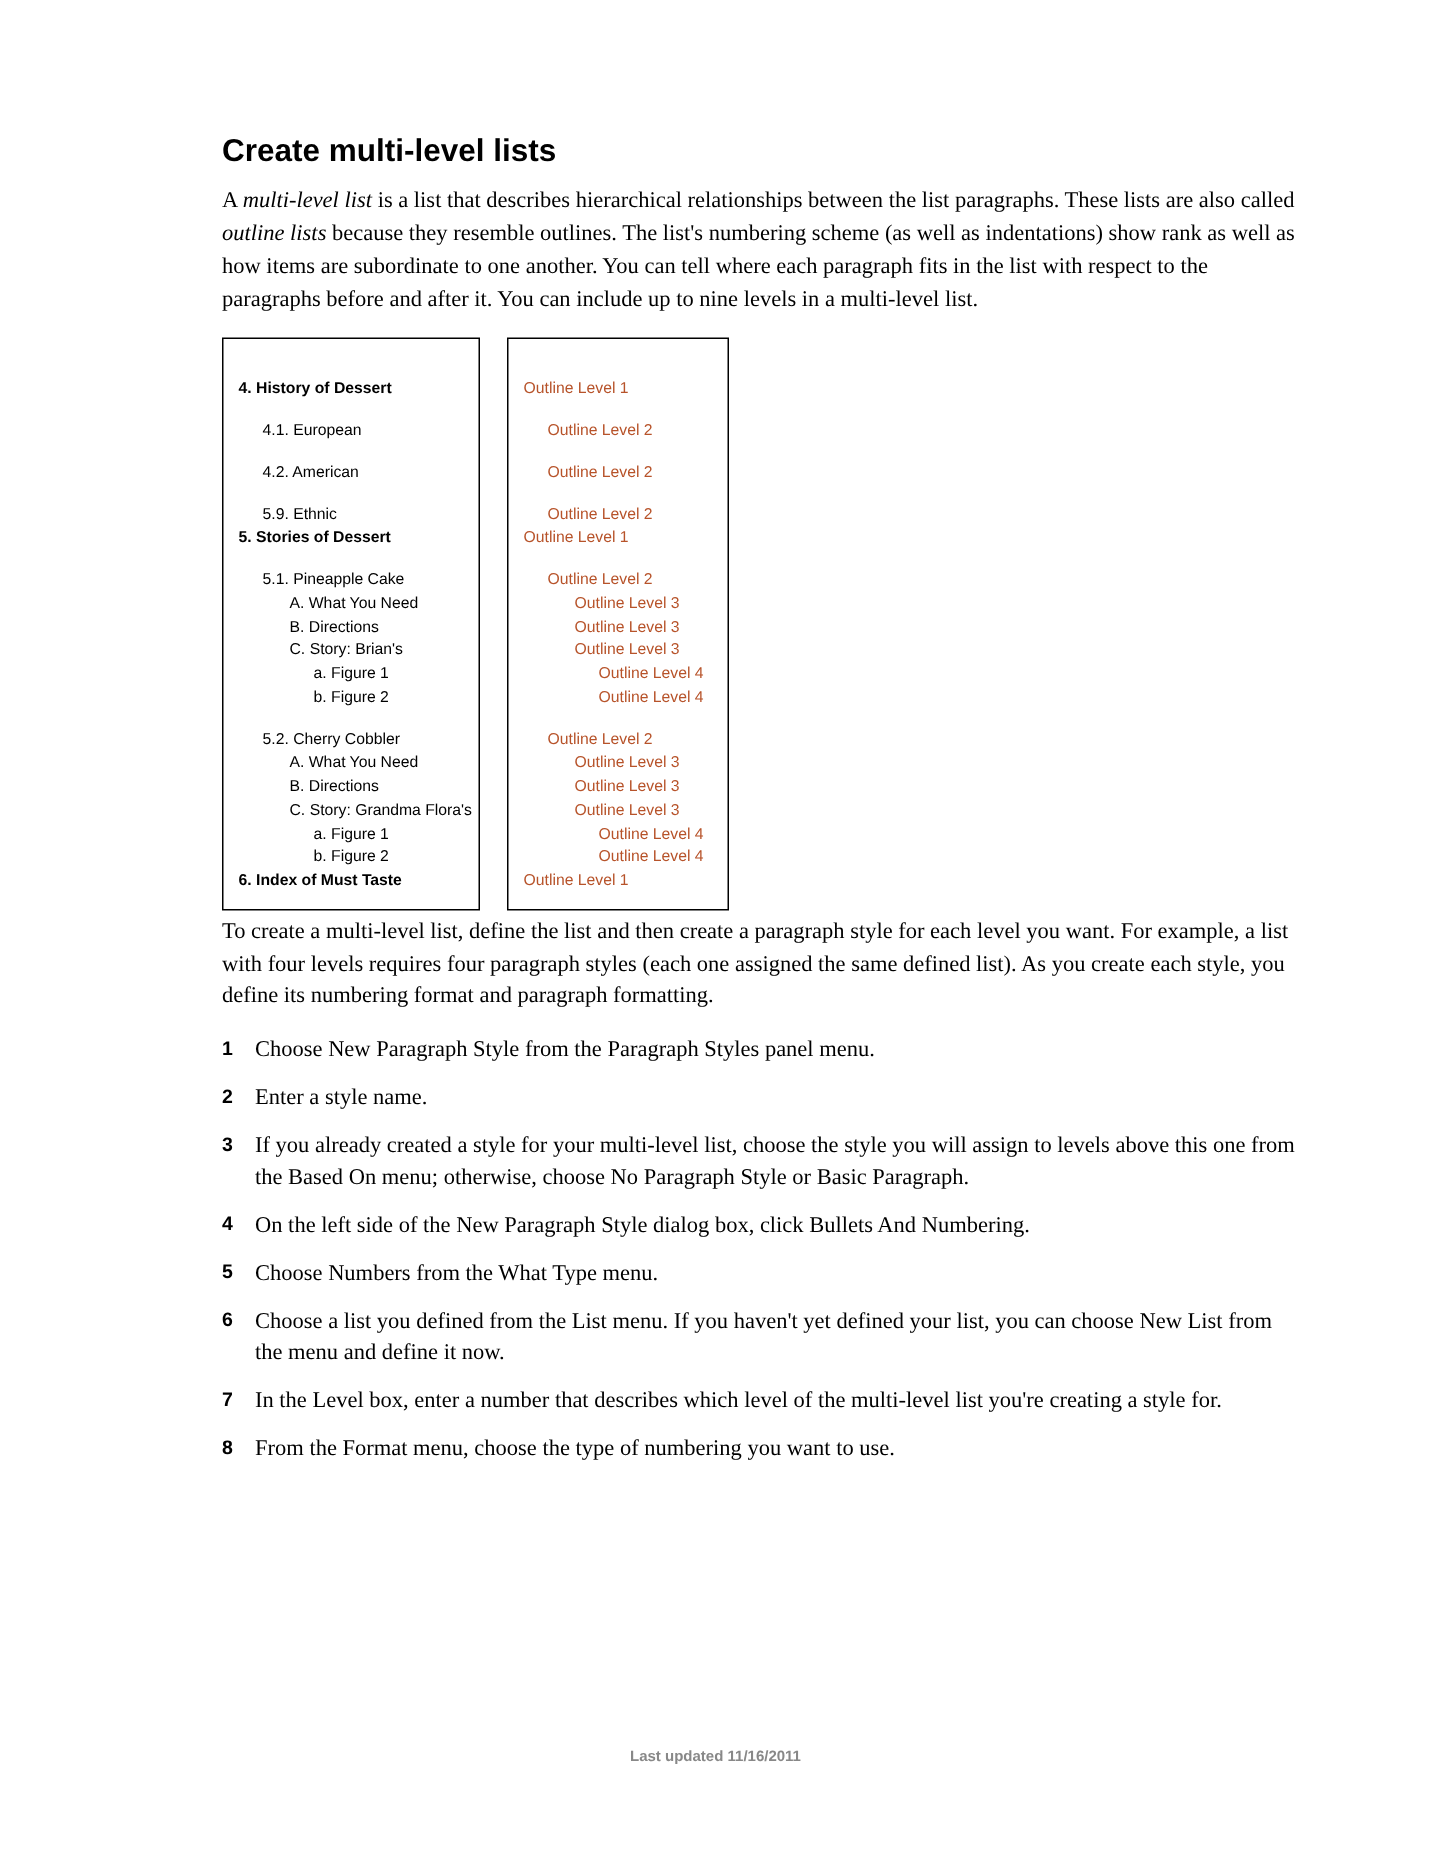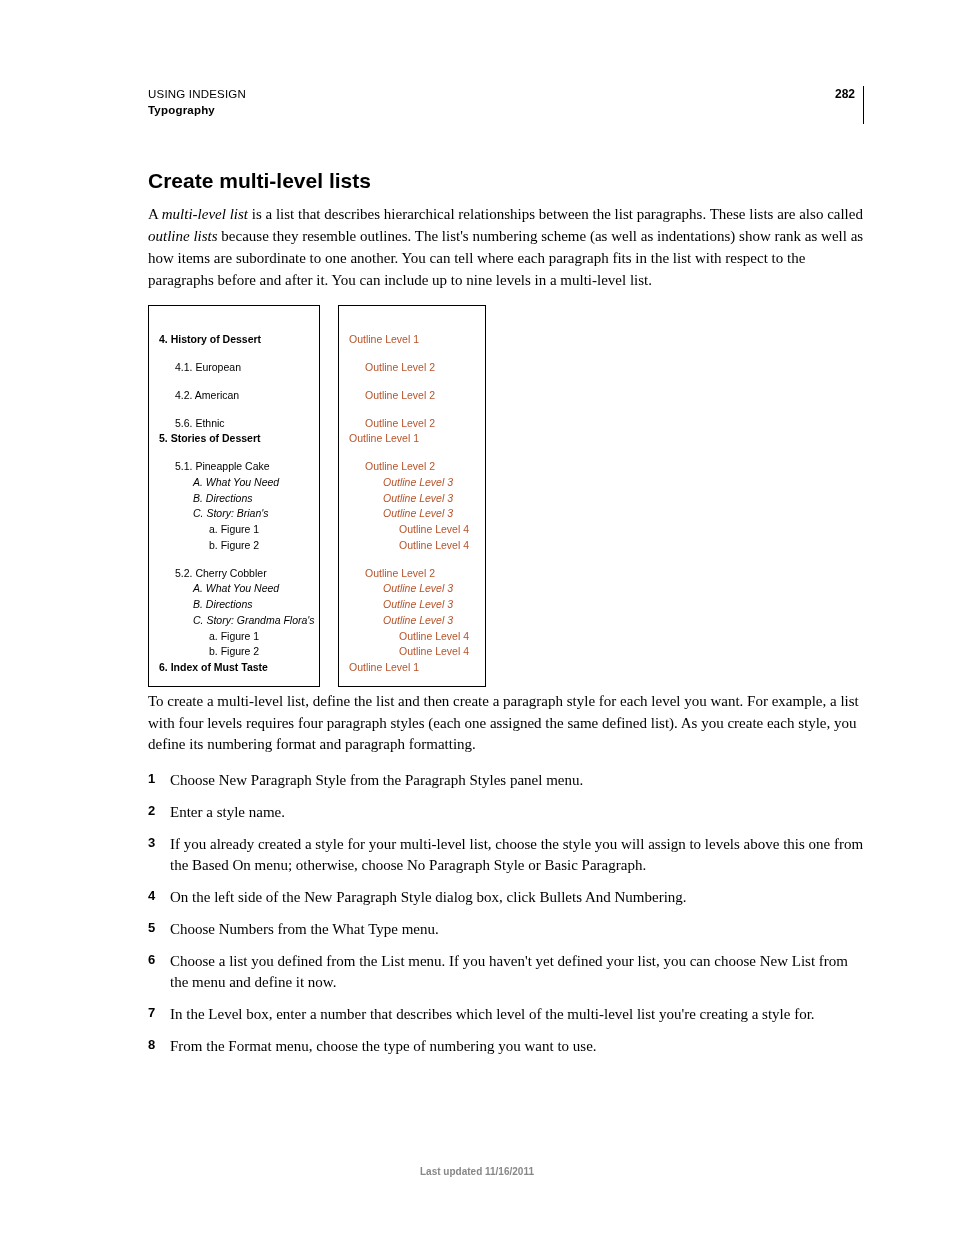--- a/index.html
+++ b/index.html
@@ -60,21 +60,21 @@
     width: 152px;
     padding: 26px 8px 10px 10px;
     font-family: "Myriad Pro", "Helvetica Neue", Arial, sans-serif;
     font-size: 10.5px;
     line-height: 1.5;
   }
   .fig-box.right { width: 128px; color: #b7532a; }
   .fig-line { white-space: nowrap; }
   .lvl0 { padding-left: 0; font-weight: 700; }
   .lvl1 { padding-left: 16px; font-weight: 400; margin-top: 12px; }
-  .lvl2 { padding-left: 34px; font-weight: 400; font-style: italic; }
+  .lvl2 { padding-left: 34px; font-weight: 400; }
   .lvl3 { padding-left: 50px; font-weight: 400; }
   .fig-box.right .lvl0 { font-weight: 400; }
   .caption {
     font-style: italic;
     font-size: 13.5px;
     margin: 6px 0 24px 0;
   }
   ol.steps {
     list-style: none;
     margin: 0;
@@ -106,40 +106,33 @@
     font-size: 10px;
     font-weight: 700;
     color: #888;
   }
 </style>
 </head>
 <body>
 
 <div class="page">
 
-  <div class="running-head">
-    <div class="rh-left">
-      <div class="rh-book">USING INDESIGN</div>
-      <div class="rh-chapter">Typography</div>
-    </div>
-    <div class="page-num">282</div>
-  </div>
 
   <h2 class="section-title">Create multi-level lists</h2>
 
   <p class="body">
     <span>A </span><span class="italic">multi-level list</span><span> is a list that describes hierarchical relationships between the list paragraphs. These lists are also called </span><span class="italic">outline lists</span><span> because they resemble outlines. The list's numbering scheme (as well as indentations) show rank as well as how items are subordinate to one another. You can tell where each paragraph fits in the list with respect to the paragraphs before and after it. You can include up to nine levels in a multi-level list.</span>
   </p>
 
   <div class="figure">
     <div class="fig-box left" id="fig-left">
         <div class="fig-line lvl0">4.  History of Dessert</div>
         <div class="fig-line lvl1">4.1.  European</div>
         <div class="fig-line lvl1">4.2.  American</div>
-        <div class="fig-line lvl1">5.6.  Ethnic</div>
+        <div class="fig-line lvl1">5.9.  Ethnic</div>
         <div class="fig-line lvl0">5.  Stories of Dessert</div>
         <div class="fig-line lvl1">5.1.  Pineapple Cake</div>
         <div class="fig-line lvl2">A.  What You Need</div>
         <div class="fig-line lvl2">B.  Directions</div>
         <div class="fig-line lvl2">C.  Story: Brian's</div>
         <div class="fig-line lvl3">a.  Figure 1</div>
         <div class="fig-line lvl3">b.  Figure 2</div>
         <div class="fig-line lvl1">5.2.  Cherry Cobbler</div>
         <div class="fig-line lvl2">A.  What You Need</div>
         <div class="fig-line lvl2">B.  Directions</div>

